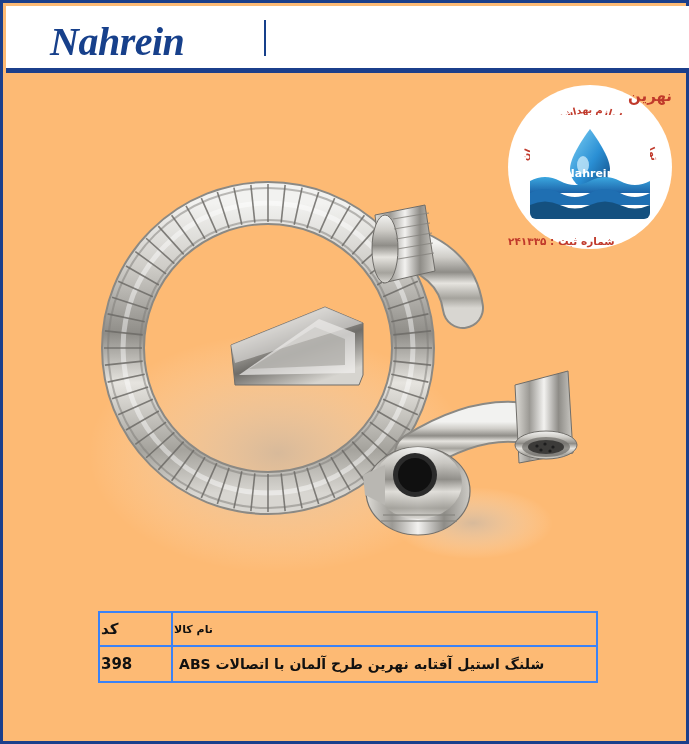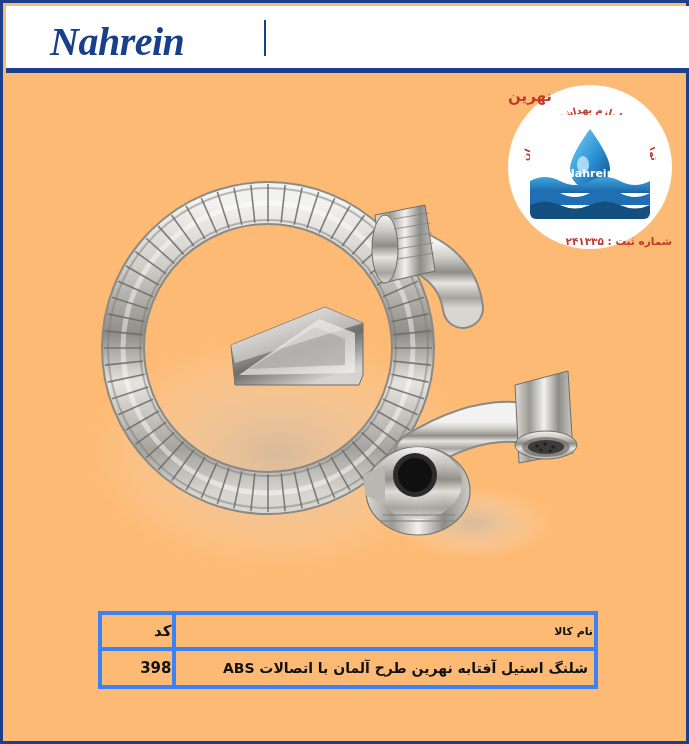--- a/index.html
+++ b/index.html
@@ -95,21 +95,21 @@
     font-family: "DejaVu Sans", sans-serif;
     font-size: 9.5px;
     fill: #c0392b;
     font-weight: bold;
   }
   .logo-top-word {
     position: absolute;
     top: 2px;
     left: 0;
     width: 164px;
-    text-align: left;
+    text-align: right;
     font-family: "DejaVu Sans", sans-serif;
     font-size: 15px;
     font-weight: bold;
     color: #c0392b;
     direction: rtl;
   }
   .logo-inner {
     position: absolute;
     left: 22px;
     top: 30px;
@@ -117,21 +117,21 @@
     height: 104px;
     border-radius: 6px;
     overflow: hidden;
     background: #ffffff;
   }
   .logo-bottom-word {
     position: absolute;
     bottom: 2px;
     left: 0;
     width: 164px;
-    text-align: right;
+    text-align: left;
     font-family: "DejaVu Sans", sans-serif;
     font-size: 10.5px;
     font-weight: bold;
     color: #c0392b;
     direction: rtl;
   }
 
   
   .photo {
     position: absolute;
@@ -144,23 +144,23 @@
   
   .table {
     position: absolute;
     left: 95px;
     top: 608px;
     width: 500px;
     border-collapse: collapse;
     direction: rtl;
   }
   .table td, .table th {
-    border: 4px solid #3b82f6;
+    border: 2px solid #3b82f6;
     height: 30px;
-    text-align: right;
+    text-align: left;
     vertical-align: middle;
     font-family: "DejaVu Sans", sans-serif;
   }
   .th-name {
     width: 430px;
     font-size: 11px;
     font-weight: bold;
     color: #111111;
   }
   .th-code {

